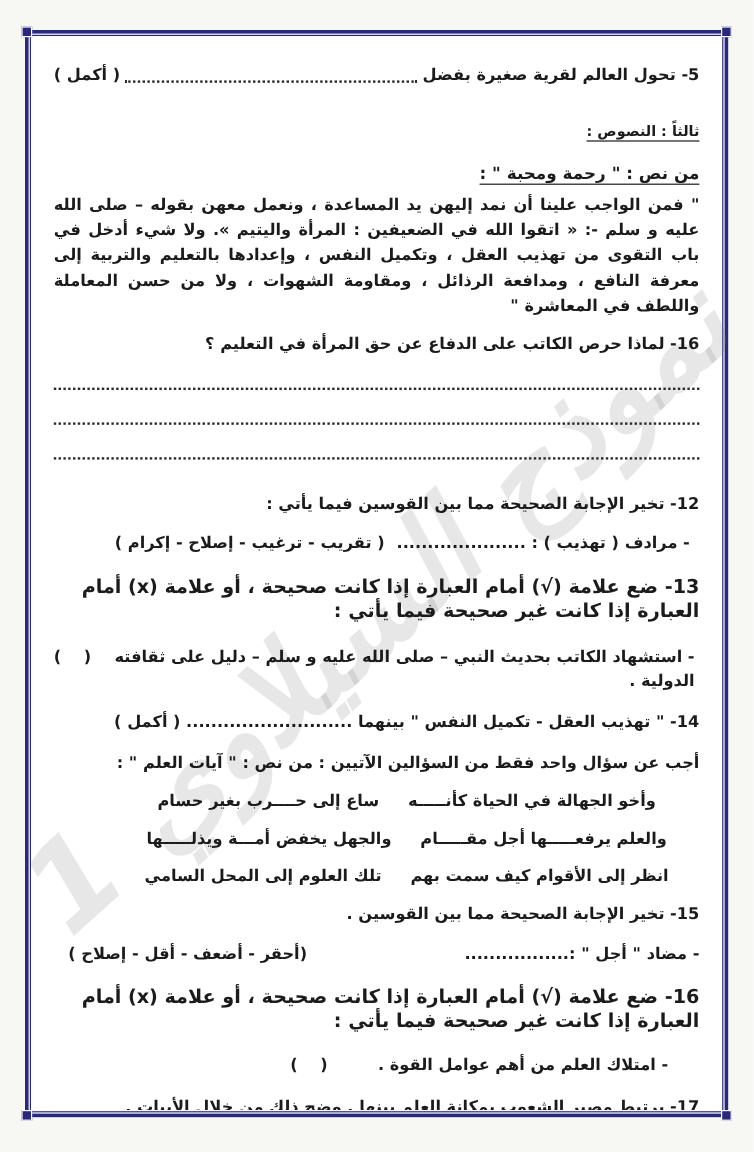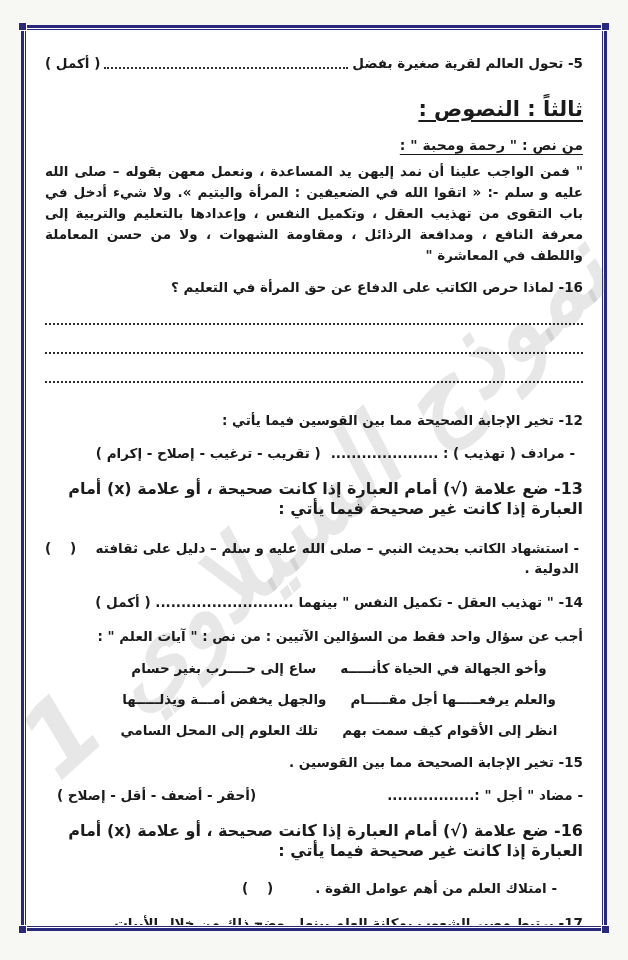--- a/index.html
+++ b/index.html
@@ -69,21 +69,21 @@
   .q10-row { margin-top: 6px; align-items: flex-end; }
   .dots-filler {
     flex: 1;
     border-bottom: 2.5px dotted #2a2a2a;
     margin: 0 4px 4px 4px;
     height: 1px;
   }
 
   .section-header {
     margin-top: 26px;
-    font-size: 21px;
+    font-size: 12px;
     font-weight: 900;
     text-decoration: underline;
     text-underline-offset: 4px;
   }
   .source-header {
     margin-top: 16px;
     font-size: 14px;
     text-decoration: underline;
     text-underline-offset: 4px;
   }

